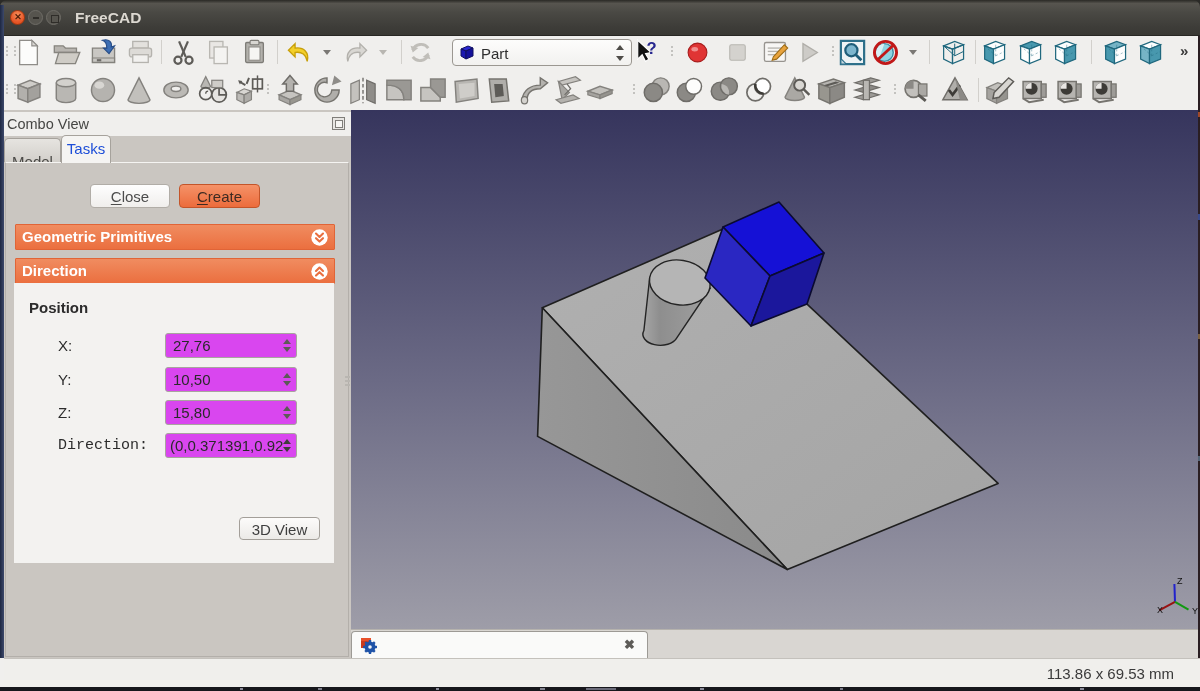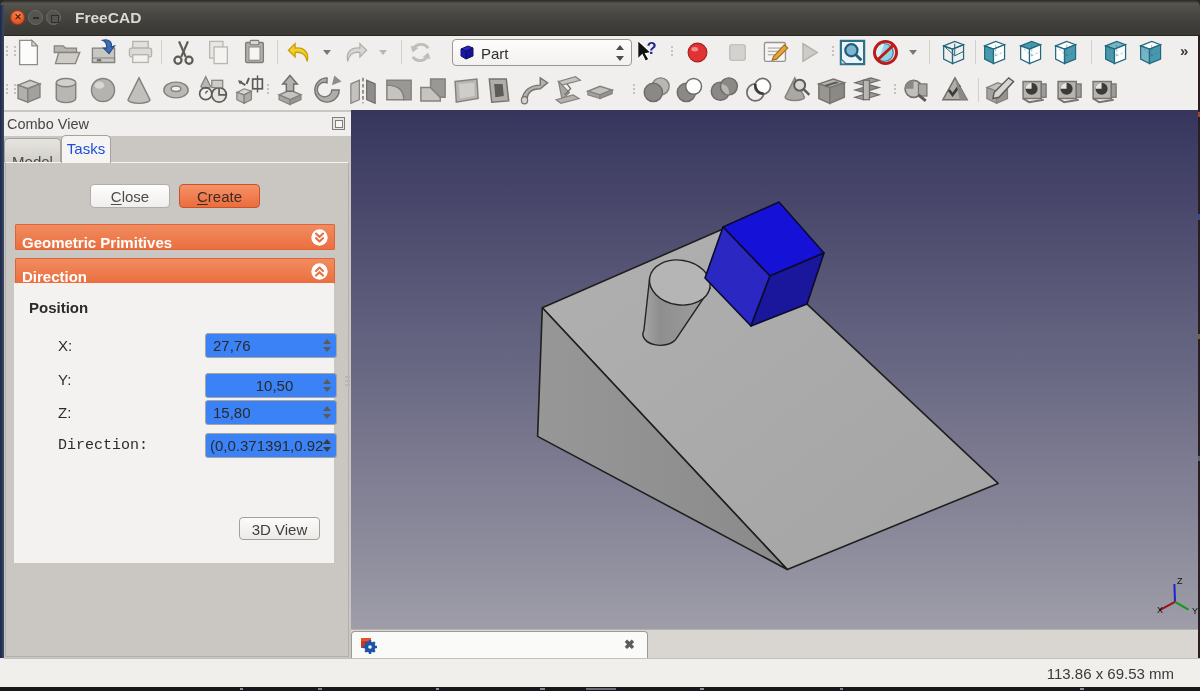--- a/index.html
+++ b/index.html
@@ -50,28 +50,28 @@
   #tab-tasks { left:57px; width:50px; background:#f5f4f2; top:25px; height:28px; z-index:3; }
   #panel-body { position:absolute; left:1px; top:52px; width:344px; height:495px; background:#cac6c1; border:1px solid #b3afaa; border-top:1px solid #f5f4f2;}
 
   .pbtn { position:absolute; height:24px; border-radius:4px; font-size:15px; text-align:center; padding-top:3px; }
   #btn-cl { left:84px; top:21px; width:80px; background:linear-gradient(#fefefe,#f0eeec); border:1px solid #b1ada7; color:#4c4c4c; }
   #btn-cr { left:173px; top:21px; width:81px; background:linear-gradient(#f59268,#ec6c3c); border:1px solid #c3552a; color:#3e2b22; }
   .ul { text-decoration:underline; text-underline-offset:2px; }
 
   .obar { position:absolute; left:9px; width:320px; height:26px; background:linear-gradient(#f08c60,#eb6f3f);
     border:1px solid #e06437; border-radius:1px; color:#fff; font-weight:bold; font-size:15px; }
-  .obar .t { position:absolute; left:6px; top:9px; }
+  .obar .t { position:absolute; left:6px; top:3px; }
   #bar-gp { top:61px; }
   #bar-loc { top:95px; }
 
   #task-white { position:absolute; left:8px; top:120px; width:320px; height:280px; background:#f3f2f0; }
   #task-white .hd { position:absolute; left:15px; top:16px; font-size:15px; font-weight:bold; color:#2c2c2c; }
   .flab { position:absolute; left:44px; font-size:15px; color:#2c2c2c; }
-  .spinbox { position:absolute; left:151px; width:132px; height:25px; background:#3b82f6; border:1px solid #a8a49e; border-radius:3px; font-size:15px; color:#2a2a2a; padding:3px 0 0 7px;margin-left:40px; }
+  .spinbox { position:absolute; left:151px; width:132px; height:25px; background:#d946ef; border:1px solid #a8a49e; border-radius:3px; font-size:15px; color:#2a2a2a; padding:3px 0 0 7px; }
   .spinbox .arr { position:absolute; right:5px; width:0; height:0; border-left:4px solid transparent; border-right:4px solid transparent; }
   .au { top:5px; border-bottom:5px solid #5c5a56; }
   .ad { bottom:5px; border-top:5px solid #5c5a56; }
   #btn-3d { left:225px; top:190px; width:81px; height:23px; background:linear-gradient(#fcfbfa,#eceae7); border:1px solid #a39f99; color:#3e3e3e;margin-top:44px; }
 
   
   #viewport { left:351px; top:110px; width:847px; height:519px;
     background:linear-gradient(#36355d,#53527207 40%, #9e9da8);
     background:linear-gradient(#36355d, #6b6a85 52%, #9e9da8); }
   #rsliver { left:1198px; top:36px; width:2px; height:622px; background:#2a1e22; }
@@ -502,21 +502,21 @@
 <path d="M5 8 L8.5 4.6 L12 8"></path>
             <path d="M5 12.6 L8.5 9.2 L12 12.6"></path>
           </g>
         </svg>
       </div>
       <div id="task-white">
         <div class="hd">Position</div>
         <div class="flab" style="top:54px;">X:</div>
         <div class="spinbox" style="top:50px;">27,76<i class="arr au"></i><i class="arr ad"></i></div>
         <div class="flab" style="top:88px;">Y:</div>
-        <div class="spinbox" style="top:90px;text-align:center;">10,50<i class="arr au"></i><i class="arr ad"></i></div>
+        <div class="spinbox" style="top:84px;">10,50<i class="arr au"></i><i class="arr ad"></i></div>
         <div class="flab" style="top:121px;">Z:</div>
         <div class="spinbox" style="top:117px;">15,80<i class="arr au"></i><i class="arr ad"></i></div>
         <div class="flab" style="top:154px;font-family:Liberation Mono, monospace;">Direction:</div>
         <div class="spinbox" style="top:150px; padding-left:4px;">(0,0.371391,0.92<i class="arr au" style="border-bottom-color:#3e3c39"></i><i class="arr ad" style="border-top-color:#3e3c39"></i></div>
         <div class="pbtn" id="btn-3d">3D View</div>
       </div>
     </div>
   </div>
 
   <div class="abs" id="viewport">

